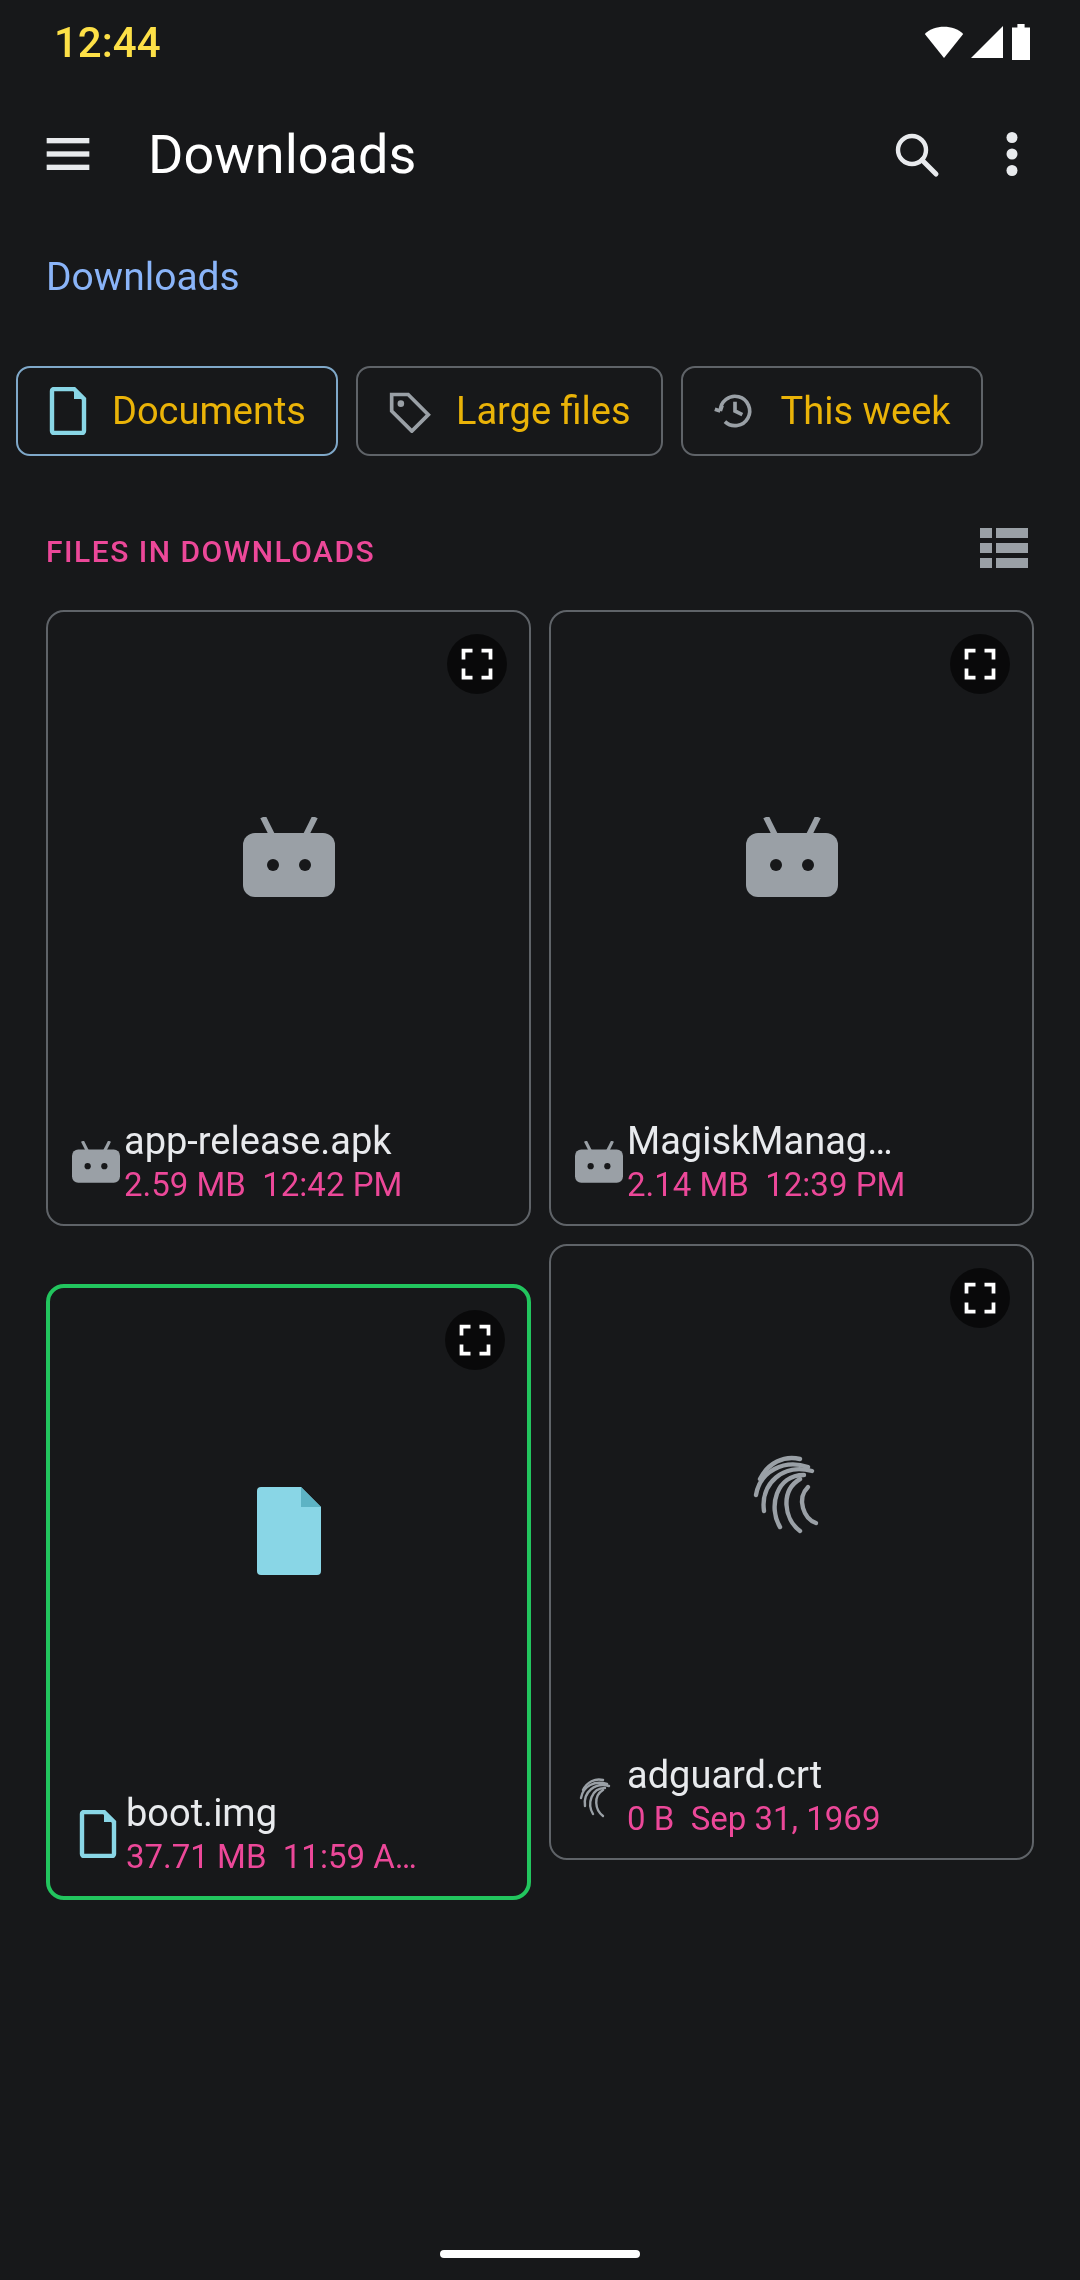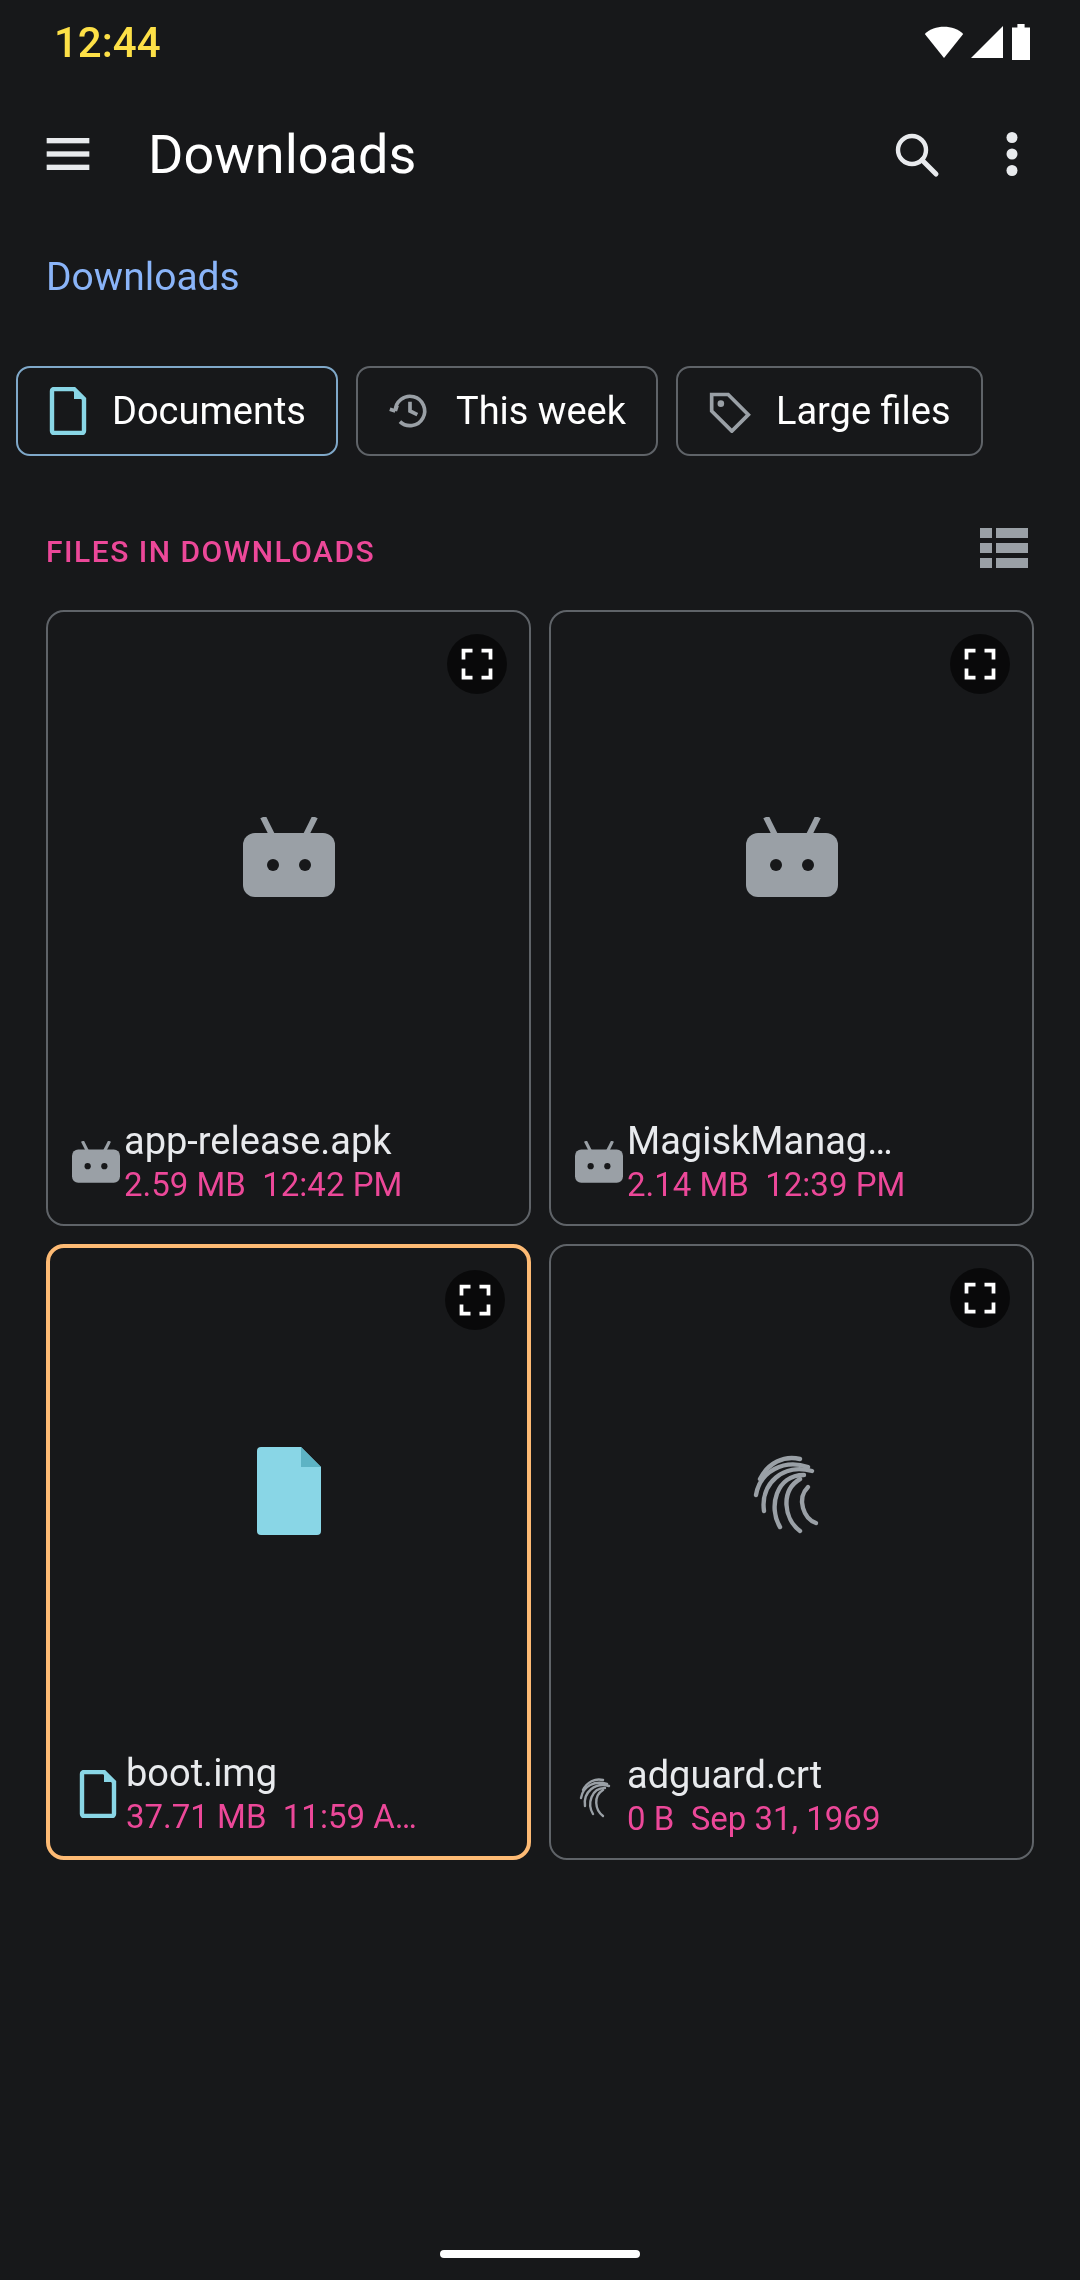--- a/index.html
+++ b/index.html
@@ -67,21 +67,21 @@
   }
   .chip {
     display: flex;
     align-items: center;
     gap: 24px;
     height: 90px;
     padding: 0 30px;
     border: 2px solid #5f6368;
     border-radius: 14px;
     font-size: 38px;
-    color: #ffffff;
+    color: #eab308;
   }
   .chip.active { border-color: #7fa8c9; }
   .chip svg { display: block; }
 
   
   .section-header {
     display: flex;
     align-items: center;
     justify-content: space-between;
     padding: 44px 46px 32px;
@@ -108,21 +108,22 @@
   .file-card {
     position: relative;
     border: 2px solid #5f6368;
     border-radius: 18px;
     height: 616px;
     display: flex;
     flex-direction: column;
     overflow: hidden;
   }
   .file-card.selected {
-    border: 4px solid #fdba74;
+    border: 4px solid #22c55e;
+    margin-top: 40px;
   }
   .file-preview {
     flex: 1;
     display: flex;
     align-items: center;
     justify-content: center;
     position: relative;
   }
   .expand-btn {
     position: absolute;
@@ -229,34 +230,34 @@
       <svg width="40" height="48" viewBox="0 0 20 24">
           <path fill="none" stroke="#89d6e6" stroke-width="2.2" d="M3 1h10l5 5v16a1 1 0 0 1-1 1H3a1 1 0 0 1-1-1V2a1 1 0 0 1 1-1z"></path>
           <path fill="#89d6e6" d="M13 1v5h5z"></path>
         </svg>
     </span>
     <span>Documents</span>
   </div>
   <div class="chip">
     <span>
       <svg width="44" height="44" viewBox="0 0 24 24">
+          <path fill="none" stroke="#9aa0a6" stroke-width="2" d="M2 3l9 0 11 11-9 9L2 12z"></path>
+          <circle cx="7" cy="8" r="1.8" fill="#9aa0a6"></circle>
+        </svg>
+    </span>
+    <span>Large files</span>
+  </div>
+  <div class="chip">
+    <span>
+      <svg width="44" height="44" viewBox="0 0 24 24">
           <path fill="none" stroke="#9aa0a6" stroke-width="2" d="M4 12a8 8 0 1 1 2.5 5.8M4 12l-3 -1M4 12l1 -3"></path>
           <path stroke="#9aa0a6" stroke-width="2" fill="none" d="M12 7v5l4 2"></path>
         </svg>
     </span>
     <span>This week</span>
-  </div>
-  <div class="chip">
-    <span>
-      <svg width="44" height="44" viewBox="0 0 24 24">
-          <path fill="none" stroke="#9aa0a6" stroke-width="2" d="M2 3l9 0 11 11-9 9L2 12z"></path>
-          <circle cx="7" cy="8" r="1.8" fill="#9aa0a6"></circle>
-        </svg>
-    </span>
-    <span>Large files</span>
   </div>
 </div>
 
 <div class="section-header">
   <div class="section-header-label">FILES IN DOWNLOADS</div>
   <div class="view-toggle">
     <svg width="48" height="40" viewBox="0 0 24 20">
       <rect x="0" y="0" width="6" height="5" fill="#9aa0a6"></rect>
         <rect x="8" y="0" width="16" height="5" fill="#9aa0a6"></rect>
       <rect x="0" y="7.5" width="6" height="5" fill="#9aa0a6"></rect>

